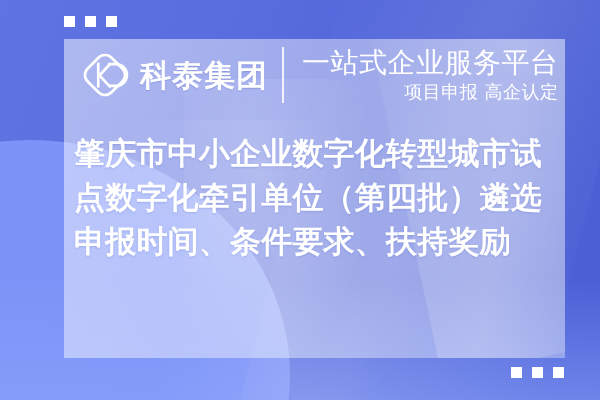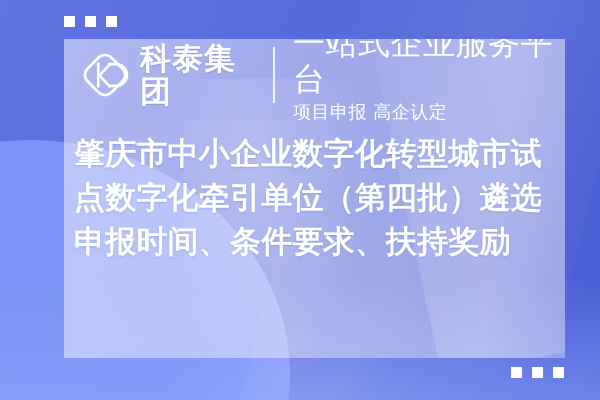--- a/index.html
+++ b/index.html
@@ -158,32 +158,33 @@
     flex: 0 0 2px;
   }
 
   .tagline {
     display: flex;
     flex-direction: column;
     justify-content: center;
   }
   .tagline-main {
     font-family: "DejaVu Sans", "Liberation Sans", sans-serif;
-    font-size: 32px;
+    font-size: 28px;
     color: #ffffff;
     line-height: 1.12;
     letter-spacing: .5px;
   }
   .tagline-sub {
     font-family: "DejaVu Sans", "Liberation Sans", sans-serif;
     font-size: 18px;
     color: #ffffff;
     line-height: 1.3;
     margin-top: 2px;
     letter-spacing: .5px;
+    text-align: right;
   }
 
   
   .headline {
     position: relative;
     z-index: 4;
     padding: 20px 20px 0 10px;
     font-family: "DejaVu Sans", "Liberation Sans", sans-serif;
     font-size: 31px;
     font-weight: 700;

